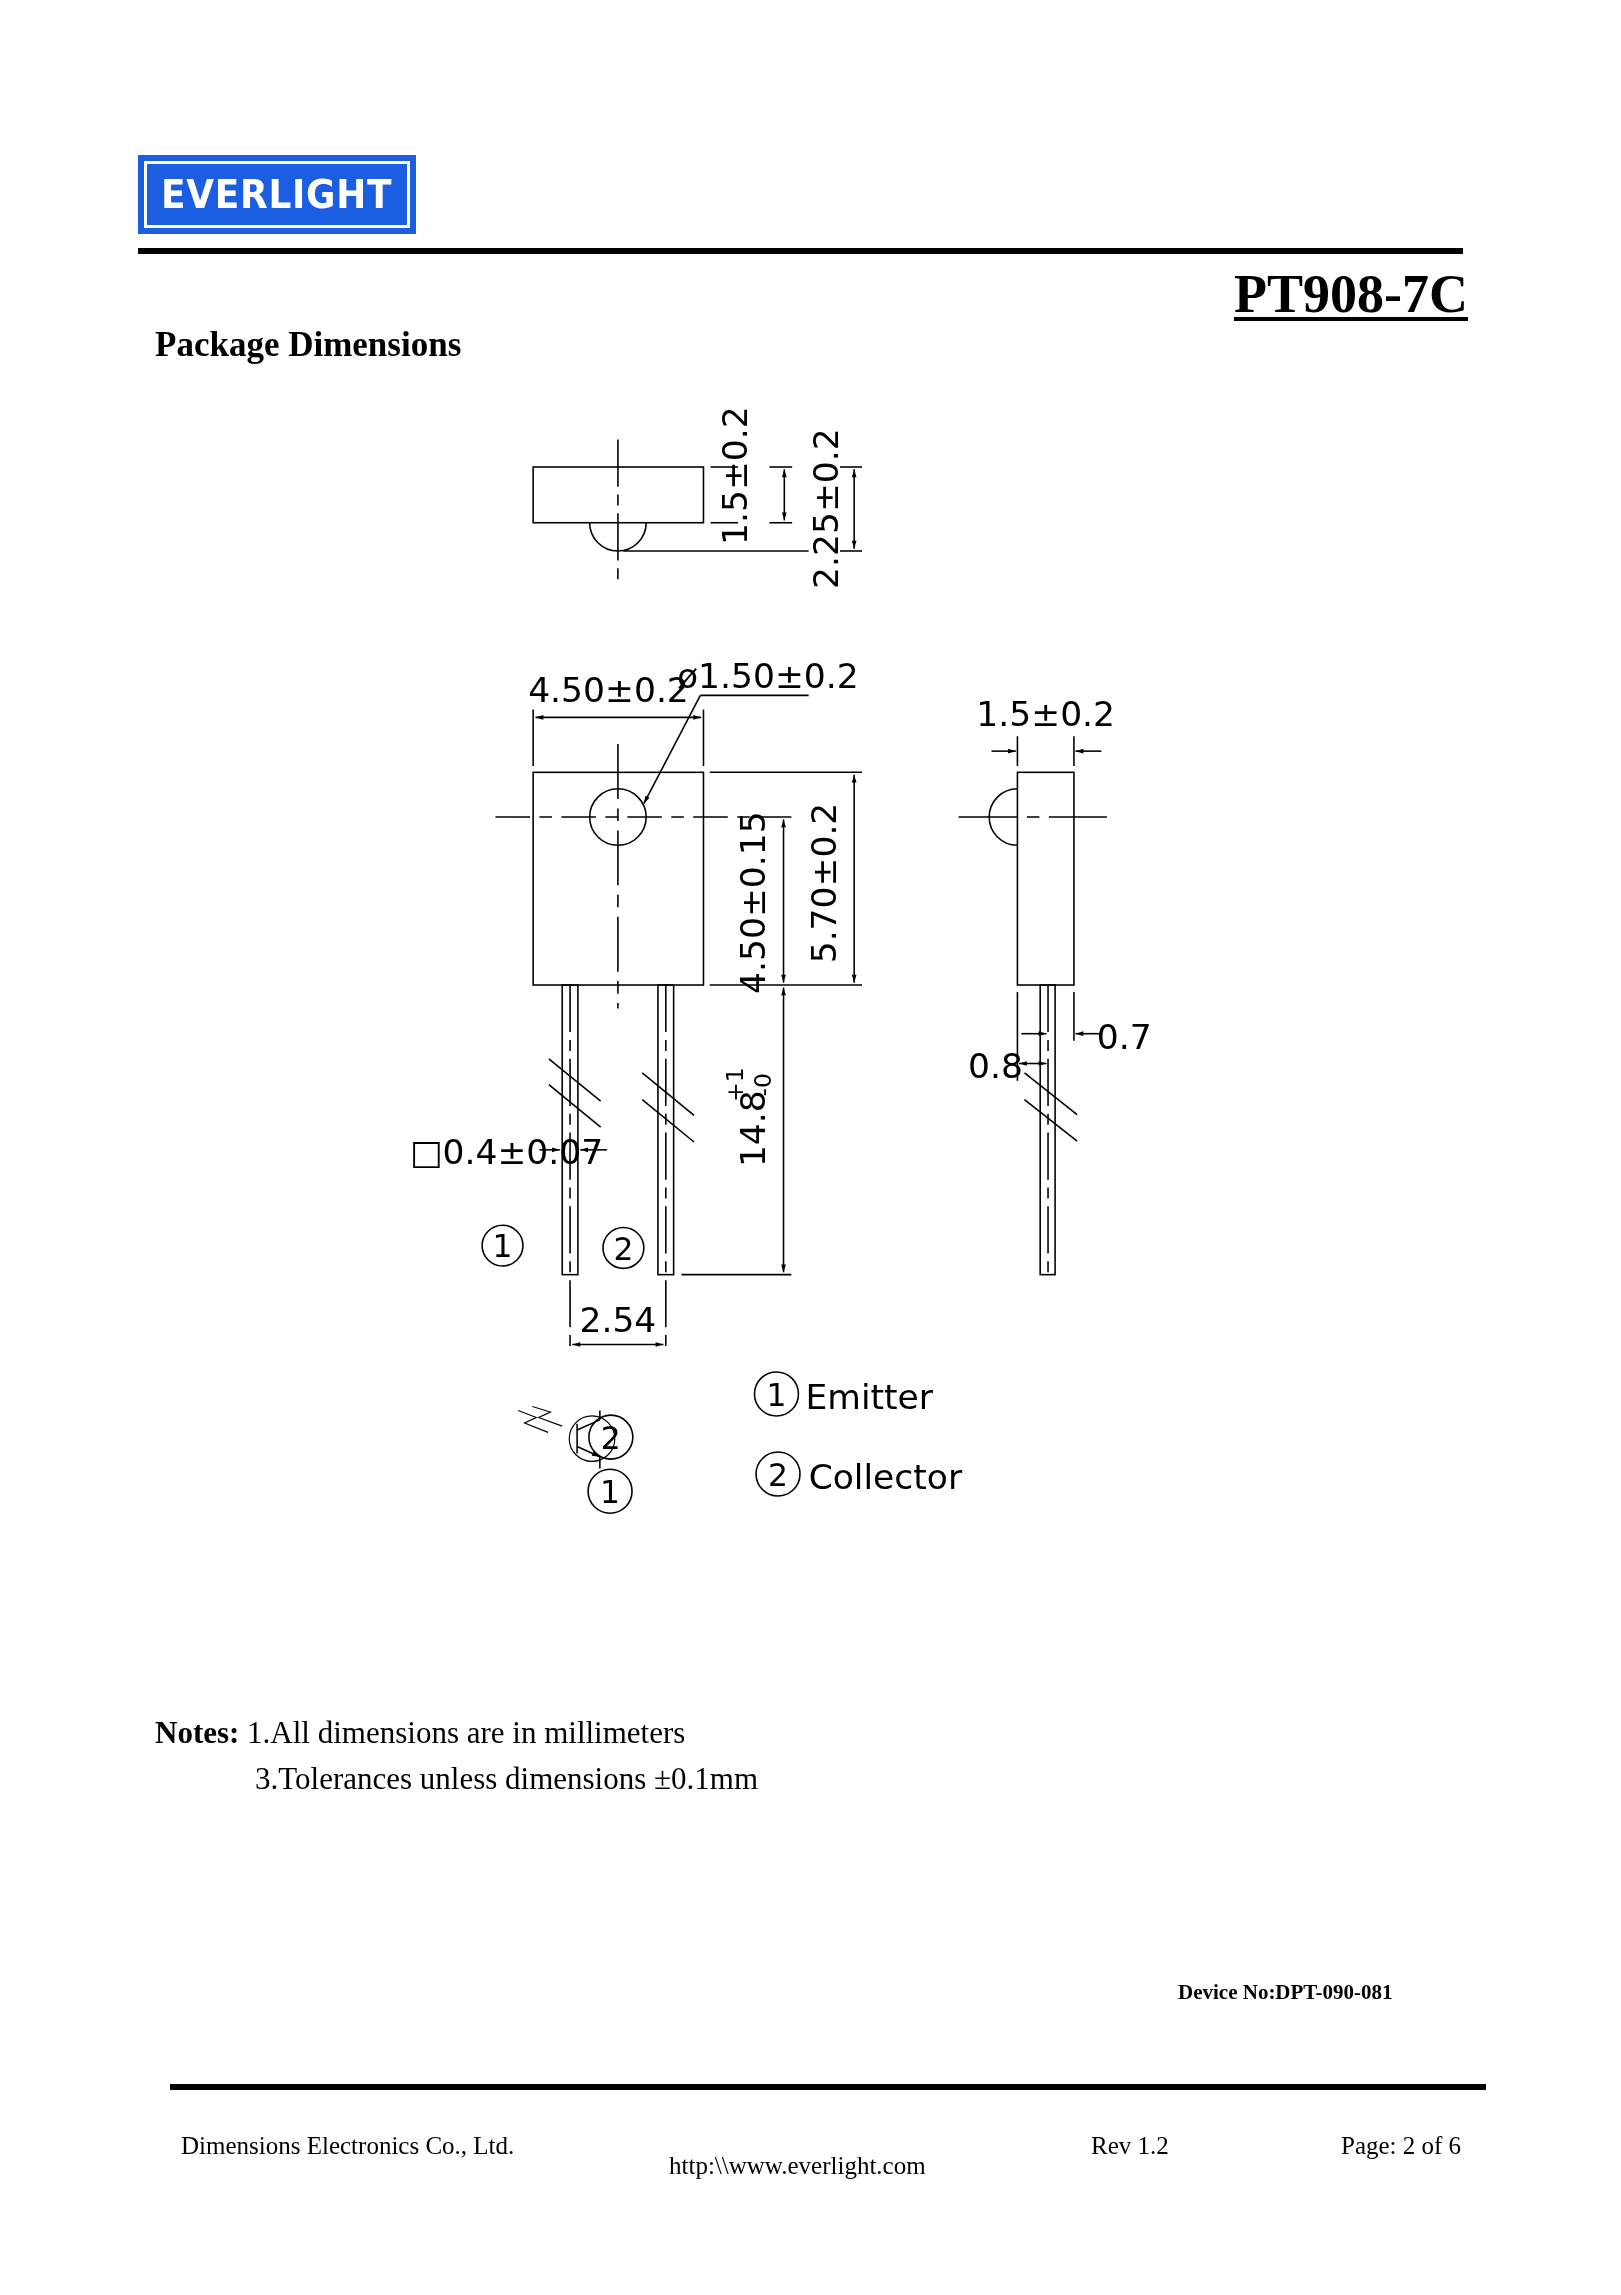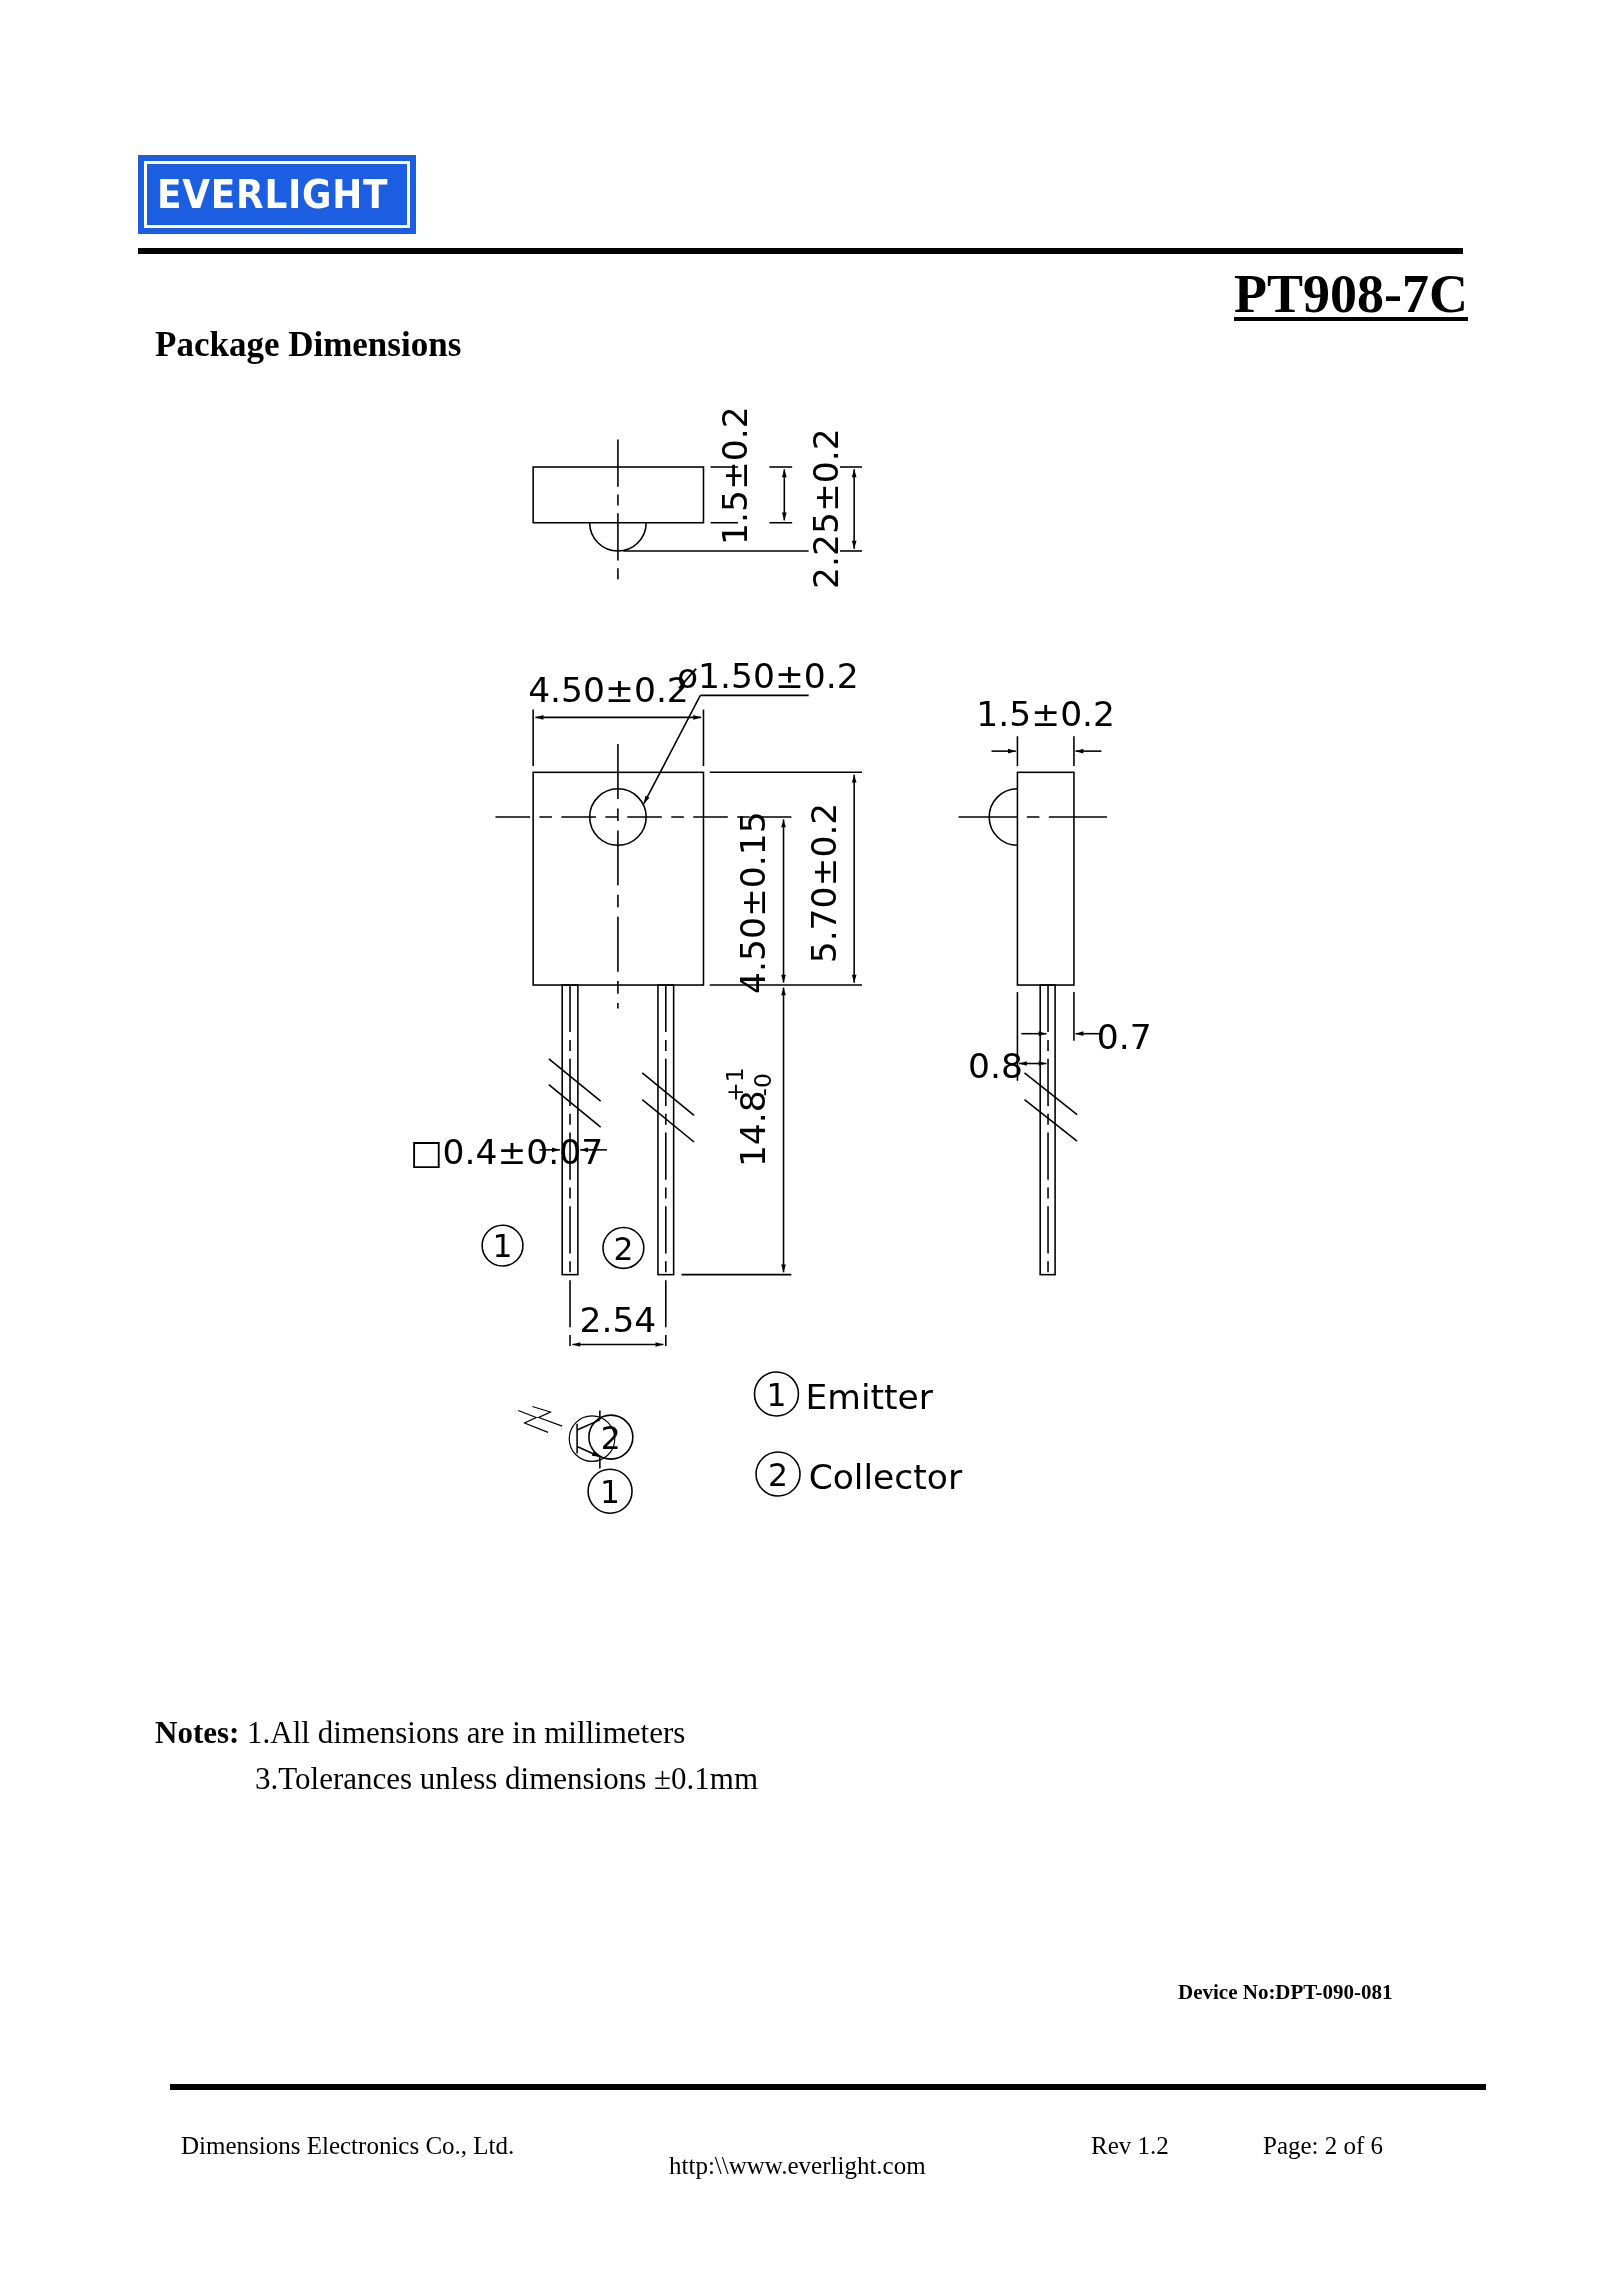--- a/index.html
+++ b/index.html
@@ -1,19 +1,19 @@
 <!DOCTYPE html>
 <html style="font-size:12.6px"><head>
 <meta charset="utf-8">
 <style>
   html, body { margin: 0; padding: 0; background: #ffffff; }
   body { width: 1622px; height: 2295px; position: relative; overflow: hidden; font-family: "Liberation Serif", serif; color: #000; }
   .abs { position: absolute; }
   .logo { left: 138px; top: 155px; width: 278px; height: 79px; background: #1b5ee2; box-sizing: border-box; }
-  .logo-inner { position: absolute; left: 6.3px; top: 6.3px; right: 6.3px; bottom: 6.3px; border: 3.9px solid #ffffff; box-sizing: border-box; display: flex; align-items: center; }
+  .logo-inner { position: absolute; left: 6.3px; top: 6.3px; right: 6.3px; bottom: 6.3px; border: 3.9px solid #ffffff; box-sizing: border-box; display: flex; align-items: center; justify-content: center; }
   .logo-text { color: #fff; font-family: "DejaVu Sans", sans-serif; font-weight: bold; font-size: 39px; letter-spacing: 0.8px; line-height: 1; transform: scaleX(0.92); }
   .rule { background: #000; }
   .part-title { right: 154px; top: 267px; font-size: 54px; font-weight: bold; text-decoration: underline; text-decoration-thickness: 3.9px; text-underline-offset: 4.7px; line-height: 1; }
   .section-title { left: 155px; top: 327px; font-size: 35px; font-weight: bold; line-height: 1; text-align: right; }
   svg.drawing { position: absolute; left: 0; top: 0; }
   .dimtxt { font-family: "DejaVu Sans", sans-serif; font-size: 46px; fill: #000; }
   .notes { left: 155px; top: 1710px; font-size: 31px; line-height: 46px; }
   .notes .lbl { font-weight: bold; }
   .notes .n2 { padding-left: 100px; display: block; }
   .device-no { left: 1178px; top: 1980px; font-size: 21px; font-weight: bold; }
@@ -166,14 +166,14 @@
   <span>1.All dimensions are in millimeters</span>
   <span class="n2">3.Tolerances unless dimensions  ±0.1mm</span>
 </div>
 
 <div class="abs device-no">Device No:DPT-090-081</div>
 
 <div class="abs rule" style="left:170px; top:2084px; width:1316px; height:5.5px;"></div>
 <div class="abs footer-item" style="left:181px;">Dimensions Electronics Co., Ltd.</div>
 <div class="abs footer-item" style="left:669px;margin-top:20px;">http:\\www.everlight.com</div>
 <div class="abs footer-item" style="left:1091px;">Rev 1.2</div>
-<div class="abs footer-item" style="left:1263px;text-align:center;">Page: 2 of 6</div>
+<div class="abs footer-item" style="left:1341px;text-align:center;">Page: 2 of 6</div>
 
 
 </body></html>

